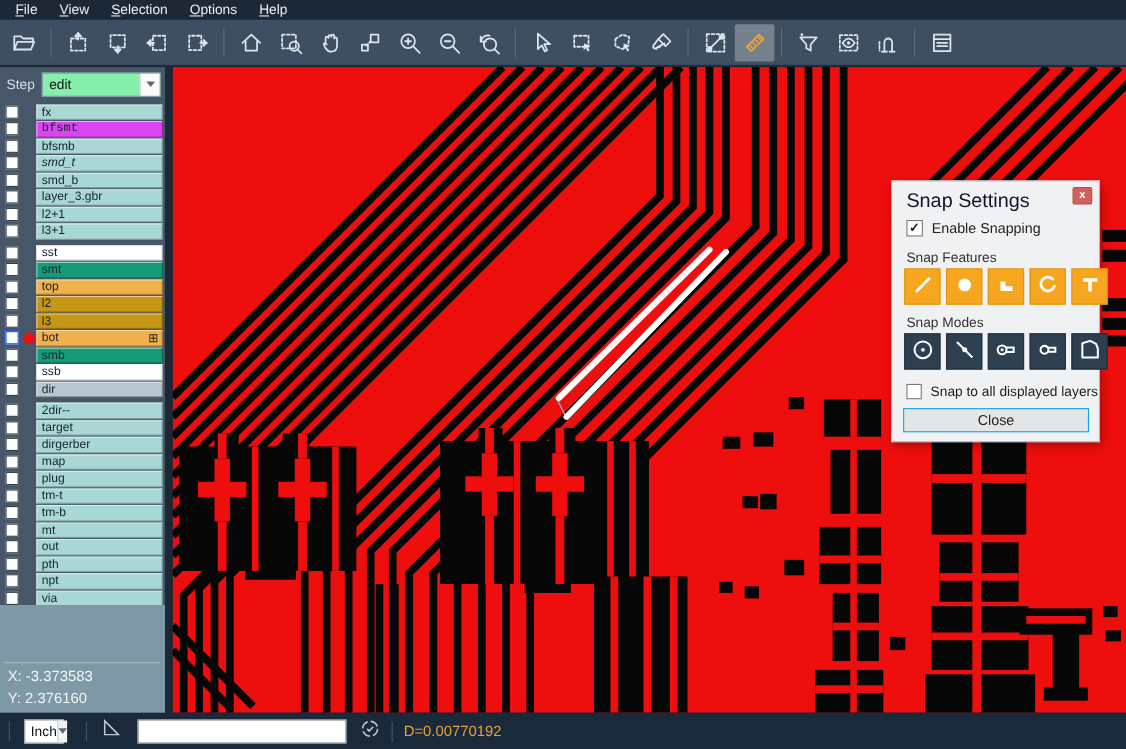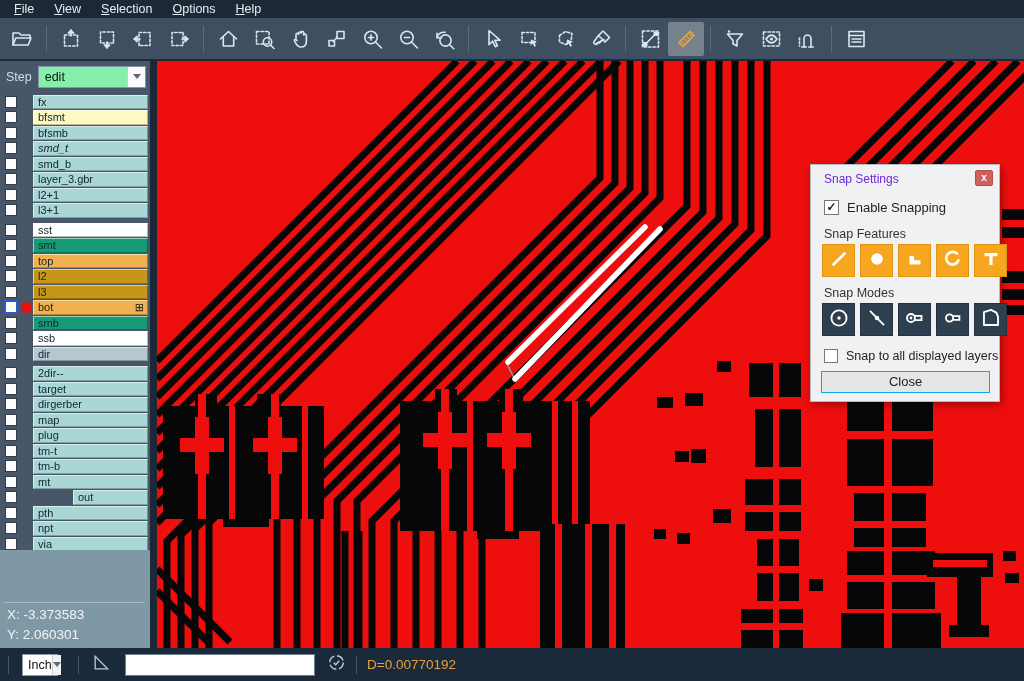--- a/index.html
+++ b/index.html
@@ -66,21 +66,21 @@
   .pcb { --board:#ef0e0e; --trace:#070707; --hl:#ffffff; display:block; }
   .pcb .bg { fill:var(--board); }
   .pcb .tr { stroke:var(--trace); stroke-width:7; fill:none; }
   .pcb .bk { fill:var(--trace); }
   .pcb .rd { fill:var(--board); }
   .pcb .wl { stroke:var(--hl); stroke-width:5.5; fill:none; stroke-linecap:round; }
 
   
   #snap-dialog { position:absolute; left:810px; top:103px; width:190px; height:238px;
     background:#f0f1f3; border:1px solid #b6bbc0; box-shadow:2px 3px 8px rgba(0,0,0,.35); }
-  #snap-title { position:absolute; left:13px; top:7px; font-size:12px; color:#6d28d9; }
+  #snap-title { position:absolute; left:13px; top:7px; font-size:18px; color:#0f172a; }
   #snap-close { position:absolute; right:6px; top:5px; width:18px; height:16px;
     background:#d0605c; border:1px solid #b84f4c; border-radius:2px; color:#fff;
     font-size:10px; line-height:13px; text-align:center; font-weight:bold; }
   .dlg-check-row { position:absolute; display:flex; align-items:center; }
   #enable-row { left:13px; top:35px; }
   #alllayers-row { left:13px; top:184px; }
   .dlg-cb { width:15px; height:15px; background:#fff; border:1px solid #777;
     font-size:12px; line-height:13px; text-align:center; color:#222; font-weight:bold; }
   .dlg-cb-label { margin-left:8px; font-size:13px; color:#222; }
   #alllayers-row .dlg-cb { width:14px; height:14px; }
@@ -341,21 +341,21 @@
           <div class="layer-row">
             <div class="cb-col">
               <span class="layer-cb"></span>
             </div>
             <div class="layer-cell" style="background: rgb(169, 215, 214);">fx</div>
           </div>
           <div class="layer-row">
             <div class="cb-col">
               <span class="layer-cb"></span>
             </div>
-            <div class="layer-cell" style="background: #fef9c3;">bfsmt</div>
+            <div class="layer-cell" style="background: #d946ef; font-family: Liberation Mono, monospace;">bfsmt</div>
           </div>
           <div class="layer-row">
             <div class="cb-col">
               <span class="layer-cb"></span>
             </div>
             <div class="layer-cell" style="background: rgb(169, 215, 214);">bfsmb</div>
           </div>
           <div class="layer-row">
             <div class="cb-col">
               <span class="layer-cb"></span>
@@ -486,21 +486,21 @@
           <div class="layer-row">
             <div class="cb-col">
               <span class="layer-cb"></span>
             </div>
             <div class="layer-cell" style="background: rgb(169, 215, 214);">mt</div>
           </div>
           <div class="layer-row">
             <div class="cb-col">
               <span class="layer-cb"></span>
             </div>
-            <div class="layer-cell" style="background: rgb(169, 215, 214); margin-left: 40px;">out</div>
+            <div class="layer-cell" style="background: rgb(169, 215, 214);">out</div>
           </div>
           <div class="layer-row">
             <div class="cb-col">
               <span class="layer-cb"></span>
             </div>
             <div class="layer-cell" style="background: rgb(169, 215, 214);">pth</div>
           </div>
           <div class="layer-row">
             <div class="cb-col">
               <span class="layer-cb"></span>
@@ -510,21 +510,21 @@
           <div class="layer-row">
             <div class="cb-col">
               <span class="layer-cb"></span>
             </div>
             <div class="layer-cell" style="background: rgb(169, 215, 214);">via</div>
           </div>
         </div>
       <div id="xy-panel">
         <div id="xy-divider"></div>
         <div id="x-coord" class="xy-text">X: -3.373583</div>
-        <div id="y-coord" class="xy-text">Y: 2.060301</div>
+        <div id="y-coord" class="xy-text">Y: 2.376160</div>
       </div>
     </div>
 
     <div id="canvas-wrap">
       <svg class="pcb" width="867" height="587" viewBox="0 0 867 587" style="--board: #ef0e0e; --trace: #070707; --hl: #ffffff;">
         <rect class="bg" x="0" y="0" width="867" height="587"></rect>
 
         <g>
           <line class="tr" x1="300" y1="0" x2="0" y2="300"></line>
           <line class="tr" x1="318" y1="0" x2="0" y2="318"></line>

